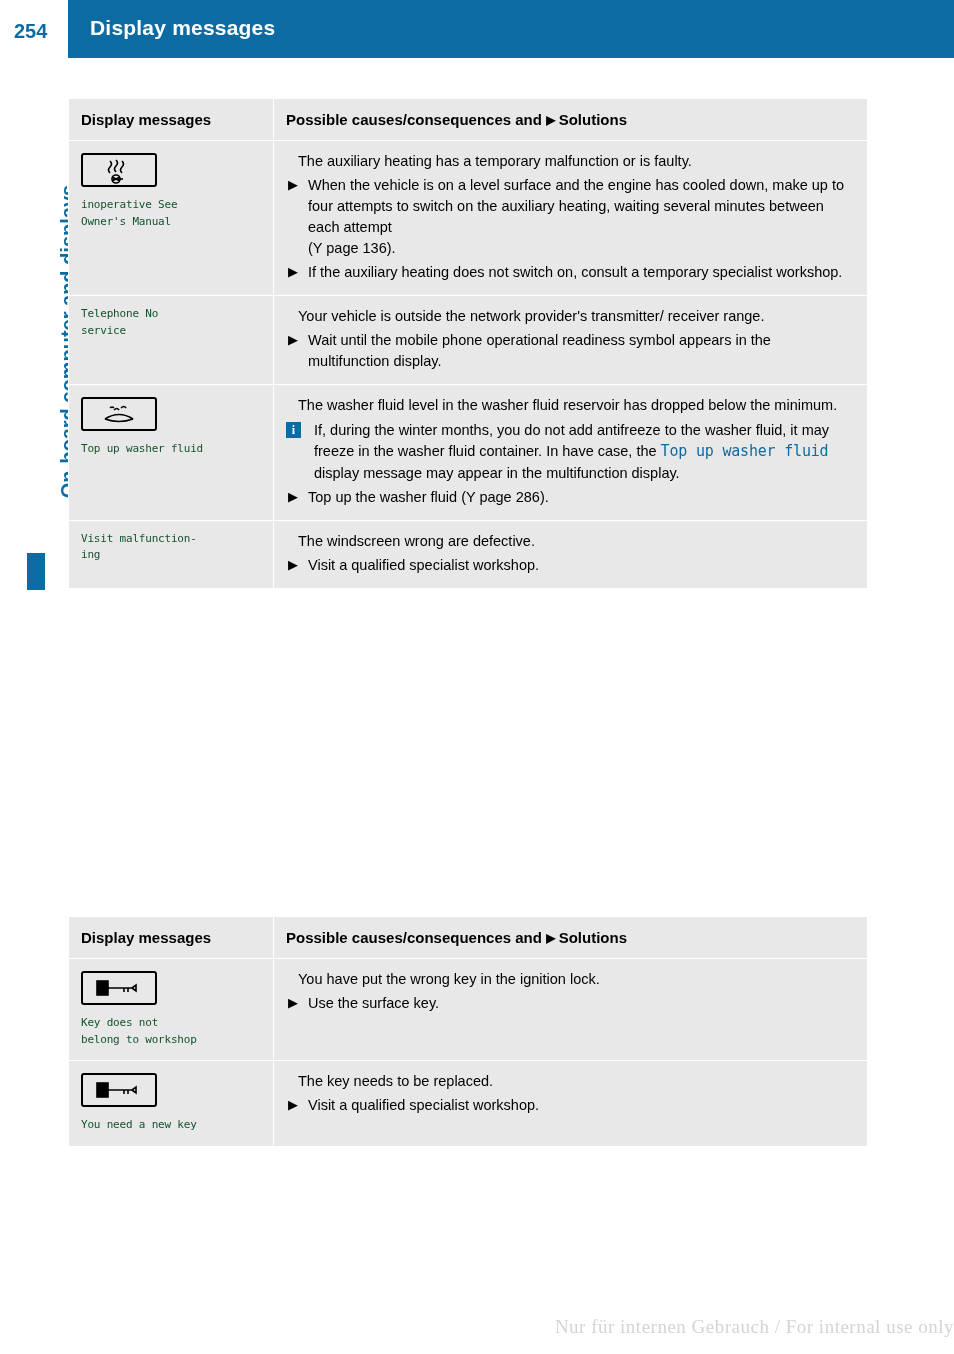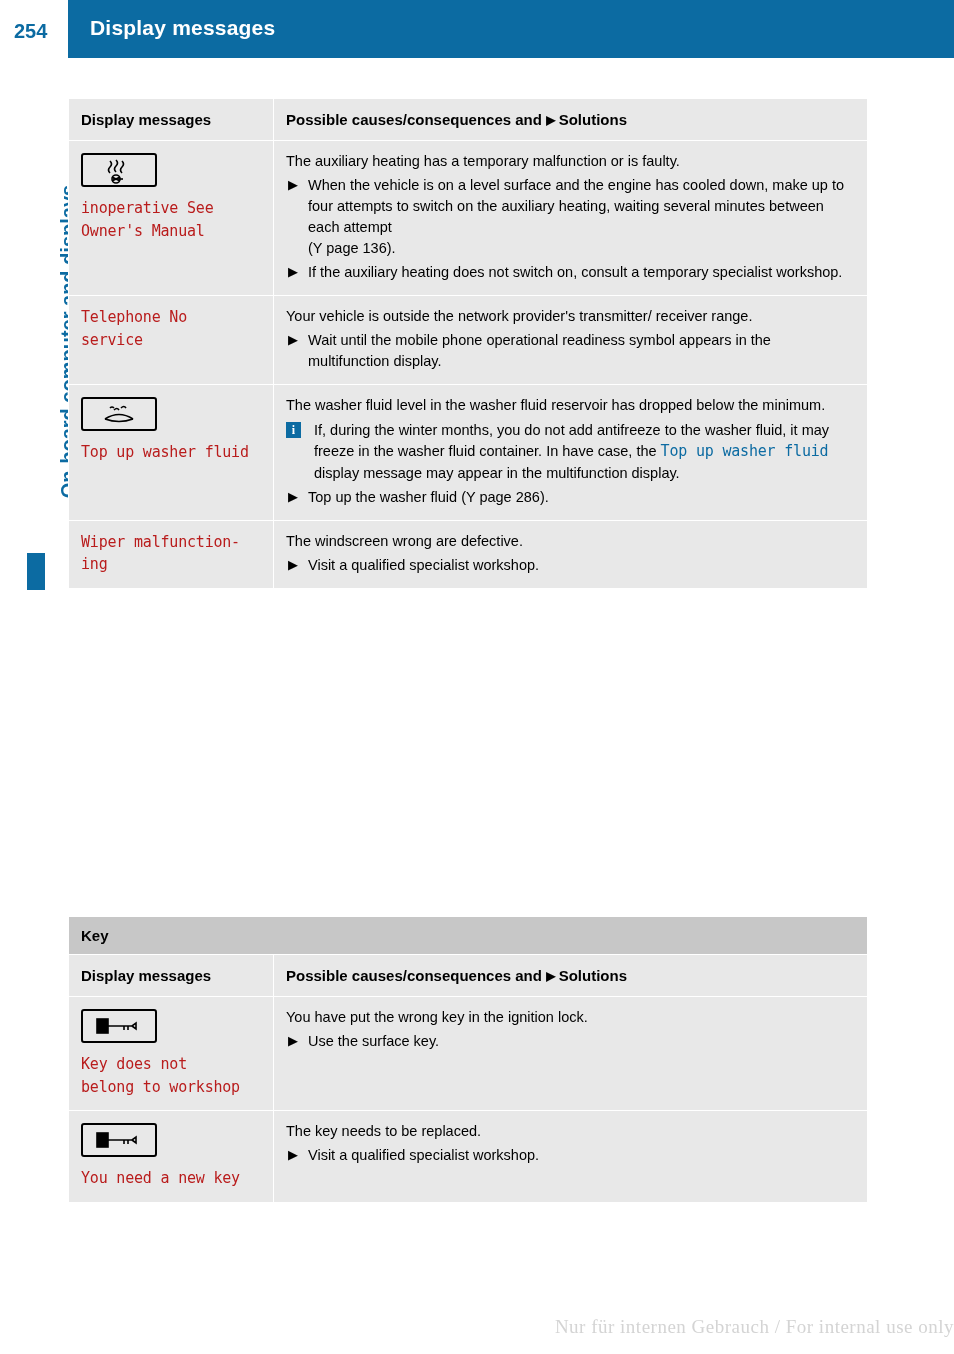--- a/index.html
+++ b/index.html
@@ -99,34 +99,34 @@
     padding-bottom: 10px;
   }
   .body-row td {
     background: #e8e8e8;
     font-size: 14.5px;
     line-height: 1.45;
     color: #000000;
   }
   .mono {
     font-family: "DejaVu Sans Mono", monospace;
-    color: #b91c1c;
-    font-size: 15px;
+    color: #14532d;
+    font-size: 11px;
     line-height: 1.5;
     letter-spacing: -0.2px;
     display: block;
   }
   .mono-inline {
     font-family: "DejaVu Sans Mono", monospace;
     color: #0c6ba2;
     font-size: 15px;
     letter-spacing: -0.2px;
   }
   .p {
-    margin: 0 0 2px 0;
+    margin: 0 0 2px 12px;
   }
   .bullet {
     position: relative;
     padding-left: 22px;
     margin-top: 3px;
   }
   .bullet .arrow {
     position: absolute;
     left: 2px;
     top: 1px;
@@ -280,44 +280,41 @@
         </div>
         <div class="bullet">
           <span class="arrow">▶</span>
           <span>Top up the washer fluid (Y page 286).</span>
         </div>
       </td>
     </tr>
 
     <tr class="body-row">
       <td>
-        <span class="mono" style="white-space:pre-line">Wiper malfunction-
+        <span class="mono" style="white-space:pre-line">Visit malfunction-
 ing</span>
       </td>
       <td>
         <p class="p">The windscreen wrong are defective.</p>
         <div class="bullet">
           <span class="arrow">▶</span>
           <span>Visit a qualified specialist workshop.</span>
         </div>
       </td>
     </tr>
 
   </tbody>
     </table>
 
   <table class="tbl" style="top:916px;">
     <colgroup>
         <col class="col-msg">
         <col>
       </colgroup>
     <tbody>
-        <tr class="key-title">
-      <td colspan="2">Key</td>
-    </tr>
     <tr class="head-row">
       <td>Display messages</td>
       <td>
         <span>Possible causes/consequences and</span>
         <span class="solid-arrow"> ▶ </span>
         <span>Solutions</span>
       </td>
     </tr>
 
     <tr class="body-row">

